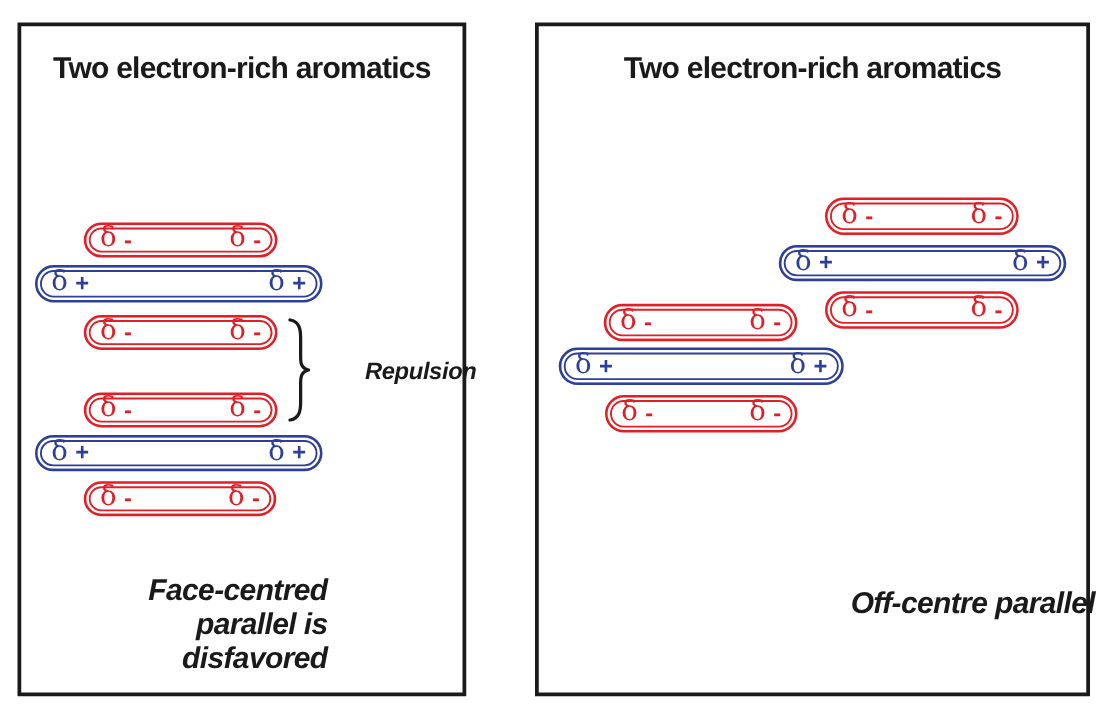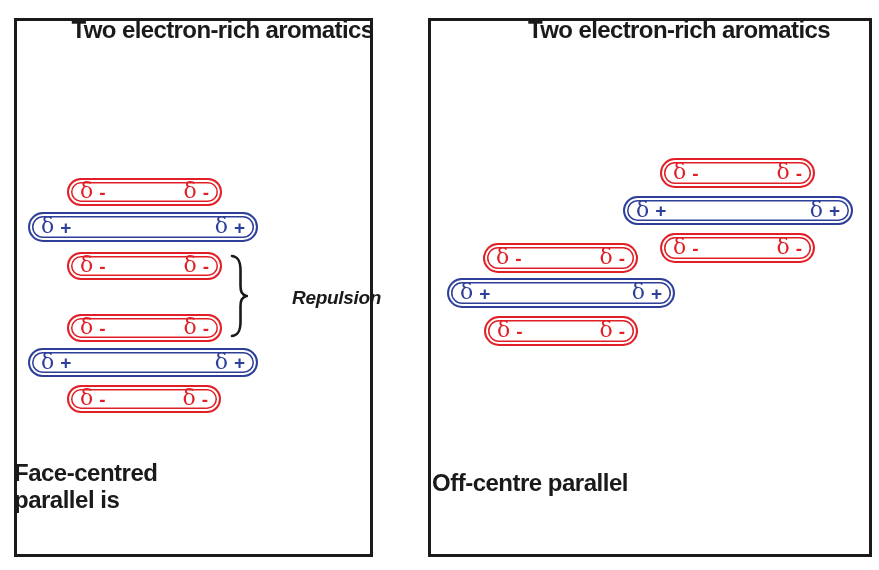--- a/index.html
+++ b/index.html
@@ -15,28 +15,27 @@
     box-sizing: border-box;
     border: 3px solid var(--ink, #1a1a1a);
     background: #ffffff;
   }
   .panel.p-left  { left: 14px;  top: 18px; width: 359px; height: 539px; }
   .panel.p-right { left: 428px; top: 18px; width: 444px; height: 539px; }
 
   .title {
     position: absolute;
     margin: 0;
-    top: 16px;
+    top: 41px;
     text-align: center;
     font-size: 24px;
     font-weight: bold;
     letter-spacing: -0.6px;
     color: var(--ink, #1a1a1a);
     white-space: nowrap;
-    padding-left: 29px;
   }
   .title.t-left  { left: 14px;  width: 359px; }
   .title.t-right { left: 428px; width: 444px; }
 
   .pill {
     position: absolute;
     box-sizing: border-box;
     border-radius: 999px;
     border: 2px solid;
     background: #ffffff;
@@ -73,23 +72,24 @@
     letter-spacing: -0.3px;
     color: var(--ink, #1a1a1a);
     white-space: nowrap;
     margin-left: 40px;
   }
   .brace { position: absolute; left: 230px; top: 254px; }
 
   .caption {
     position: absolute;
     font-weight: bold;
-    text-align: left;
+    text-align: right;
     color: var(--ink, #1a1a1a);
     letter-spacing: -0.5px;
+    font-style: italic;
   }
   .caption.c-left  { left: 14px;  top: 459px; width: 248px; font-size: 24px; line-height: 27px; }
   .caption.c-right { left: 432px; top: 469px; width: 444px; font-size: 24px; line-height: 28px; }
 </style>
 </head>
 <body>
 
 <div class="canvas">
 
   <section class="panel p-left"></section>
@@ -222,19 +222,20 @@
     </div>
 
   <svg class="brace" width="18" height="84" viewBox="0 0 18 84" aria-hidden="true">
     <path d="M2,2 C9.5,3 10.5,9.5 10.5,16.5 L10.5,31.5 C10.5,37.5 11.5,40.5 16.5,42 C11.5,43.5 10.5,46.5 10.5,52.5 L10.5,67.5 C10.5,74.5 9.5,81 2,82" fill="none" stroke="#1a1a1a" stroke-width="2.6" stroke-linecap="round"></path>
   </svg>
   <div class="annotation">Repulsion</div>
 
   <div class="caption c-left">
     <div>Face-centred</div>
     <div>parallel is</div>
+    <div>disfavored</div>
   </div>
 
   <div class="caption c-right">
     <div>Off-centre parallel</div>
   </div>
 
 </div>
 
 </body></html>

